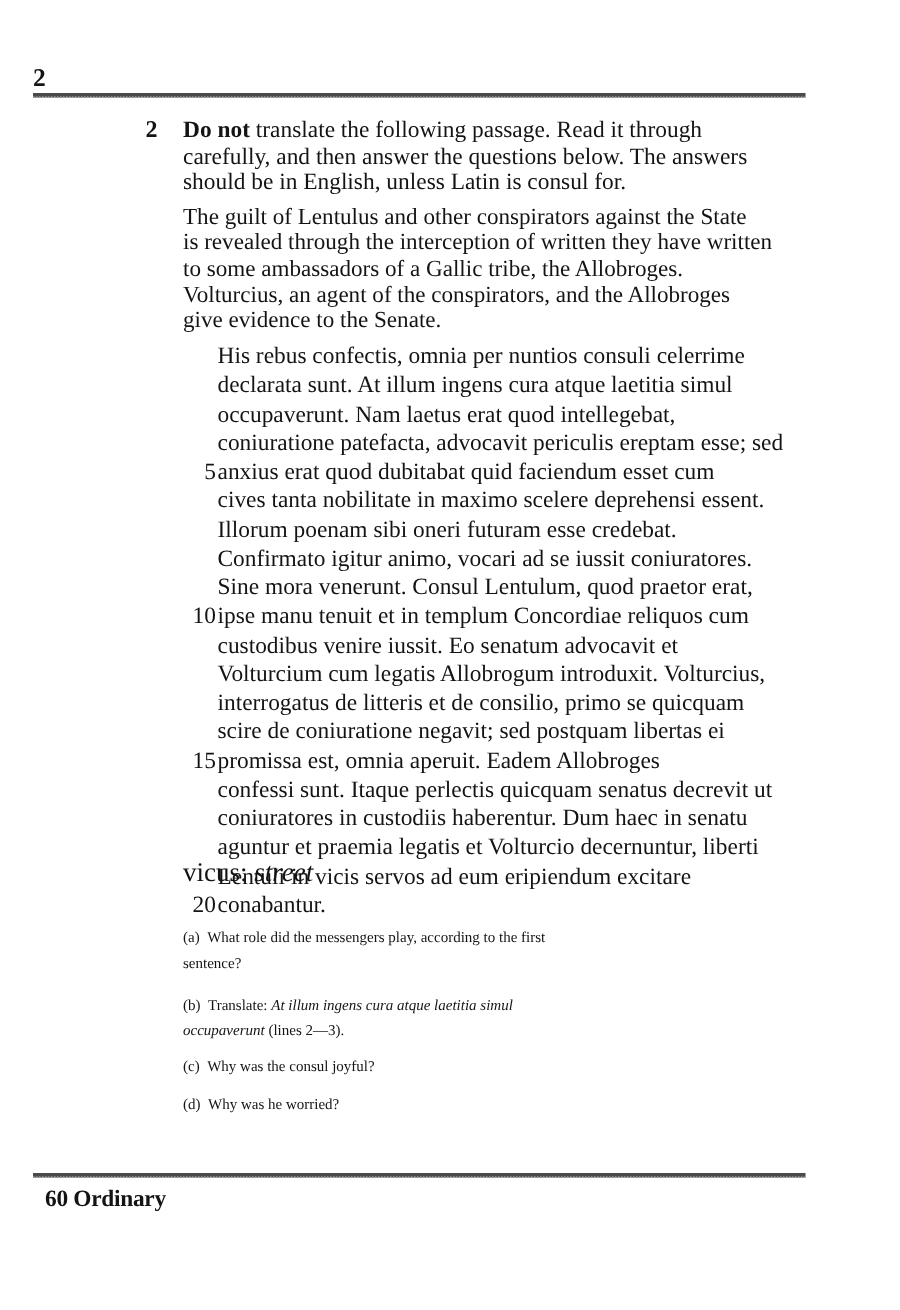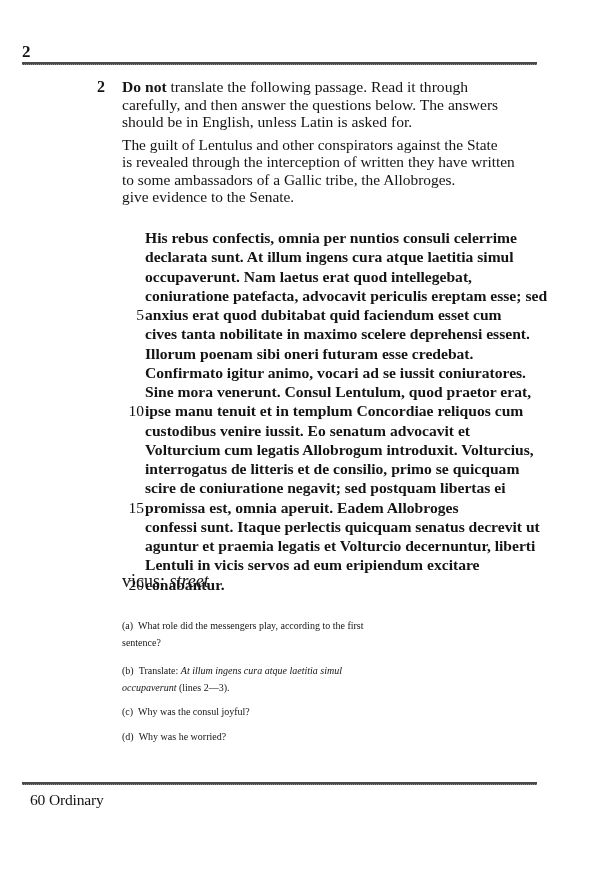--- a/index.html
+++ b/index.html
@@ -76,21 +76,20 @@
   }
   .p-num {
     position: absolute;
     right: 406px;
     text-align: right;
     width: 30px;
   }
   .p-text {
     position: absolute;
     left: 45px;
-    font-weight: bold;
   }
 
   .gloss {
     position: absolute;
     left: 122px;
     top: 572px;
     font-size: 18px;
     line-height: 19px;
   }
   .gloss i { font-style: italic; }
@@ -107,42 +106,43 @@
   .qa { top: 617px; }
   .qb { top: 662px; }
   .qc { top: 703px; }
   .qd { top: 728px; }
 
   .footer {
     position: absolute;
     left: 30px;
     top: 791px;
     font-size: 15.6px;
-    font-weight: normal;
+    font-weight: bold;
     letter-spacing: -0.2px;
   }
 </style>
 </head>
 <body>
 
 <div class="page-number">2</div>
 <div class="rule top"></div>
 
 <div class="q-number">2</div>
 
 <div class="instructions">
   <span class="instr-line"><b>Do not</b><span> translate the following passage.  Read it through</span></span>
   <span class="instr-line">carefully, and then answer the questions below.  The answers</span>
-  <span class="instr-line">should be in English, unless Latin is asked for.</span>
+  <span class="instr-line">should be in English, unless Latin is consul for.</span>
 </div>
 
 <div class="intro">
   <span class="intro-line">The guilt of Lentulus and other conspirators against the State</span>
   <span class="intro-line">is revealed through the interception of written they have written</span>
   <span class="intro-line">to some ambassadors of a Gallic tribe, the Allobroges.</span>
+  <span class="intro-line">Volturcius, an agent of the conspirators, and the Allobroges</span>
   <span class="intro-line">give evidence to the Senate.</span>
 </div>
 
 <div class="passage">
   <div class="p-line">
       <span class="p-num"></span>
       <span class="p-text">His rebus confectis, omnia per nuntios consuli celerrime</span>
     </div>
   <div class="p-line">
       <span class="p-num"></span>
@@ -196,20 +196,24 @@
       <span class="p-num"></span>
       <span class="p-text">scire de coniuratione negavit; sed postquam libertas ei</span>
     </div>
   <div class="p-line">
       <span class="p-num">15</span>
       <span class="p-text">promissa est, omnia aperuit.  Eadem Allobroges</span>
     </div>
   <div class="p-line">
       <span class="p-num"></span>
       <span class="p-text">confessi sunt.  Itaque perlectis quicquam senatus decrevit ut</span>
+    </div>
+  <div class="p-line">
+      <span class="p-num"></span>
+      <span class="p-text">coniuratores in custodiis haberentur.  Dum haec in senatu</span>
     </div>
   <div class="p-line">
       <span class="p-num"></span>
       <span class="p-text">aguntur et praemia legatis et Volturcio decernuntur, liberti</span>
     </div>
   <div class="p-line">
       <span class="p-num"></span>
       <span class="p-text">Lentuli in vicis servos ad eum eripiendum excitare</span>
     </div>
   <div class="p-line">

